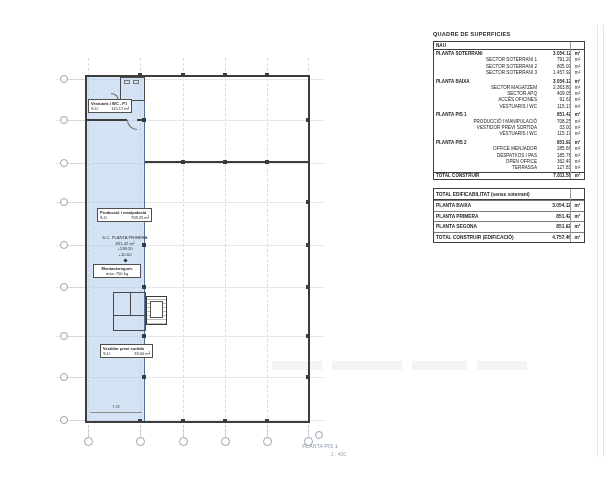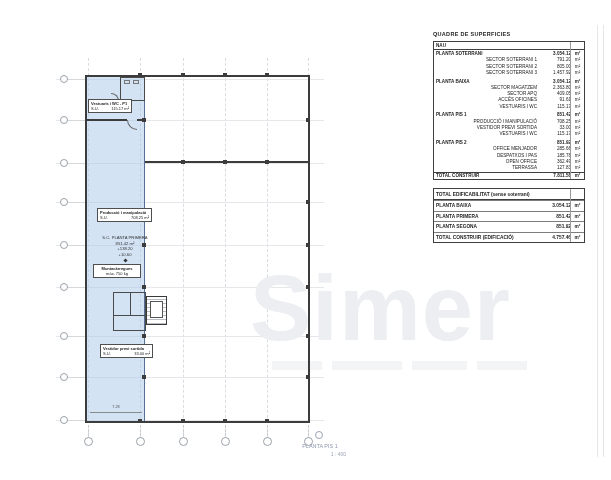--- a/index.html
+++ b/index.html
@@ -101,21 +101,20 @@
   <div class="gridh" style="top:79px"></div>
   <div class="gridh" style="top:120px"></div>
   <div class="gridh" style="top:163px"></div>
   <div class="gridh" style="top:202px"></div>
   <div class="gridh" style="top:245px"></div>
   <div class="gridh" style="top:287px"></div>
   <div class="gridh" style="top:336px"></div>
   <div class="gridh" style="top:377px"></div>
   <div class="gridh" style="top:420px"></div>
 
-  <div class="wm">Simer</div>
   <div class="wm-bar" style="left:272px;width:50px"></div>
   <div class="wm-bar" style="left:332px;width:70px"></div>
   <div class="wm-bar" style="left:412px;width:55px"></div>
   <div class="wm-bar" style="left:477px;width:50px"></div>
 
   <div class="strip"></div>
   <div class="bldg"></div>
 
   <div class="wall" style="left:85px;top:119px;width:42px;height:1.5px"></div>
   <div class="wall" style="left:137px;top:119px;width:8px;height:1.5px"></div>

